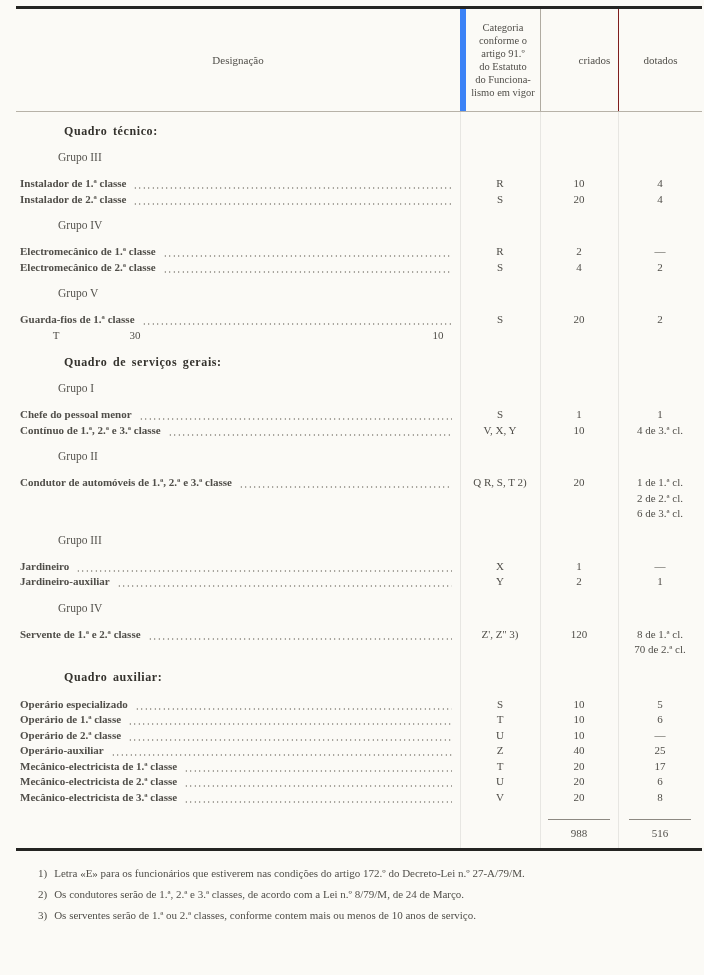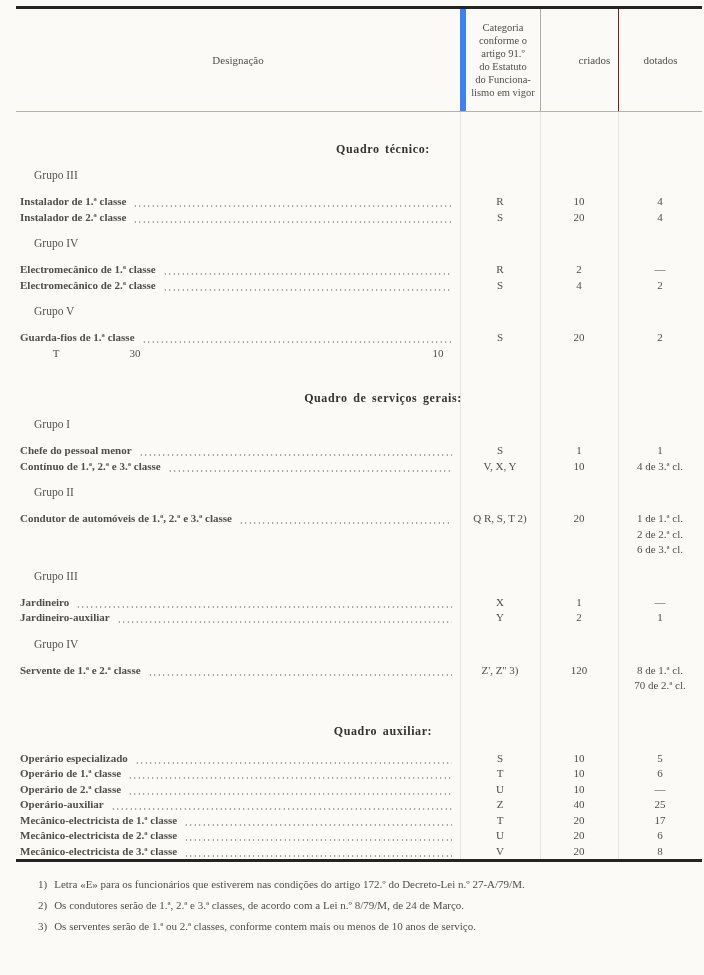--- a/index.html
+++ b/index.html
@@ -35,23 +35,23 @@
   }
   .th-desig { width: 444px; }
   .th-cat { width: 80px; border-left: 6px solid #3b82f6; white-space: pre-line; font-size: 10.5px; padding: 0 3px; }
   .th-cri { width: 78px; border-left: 1px solid #b0aba1; padding-left: 30px; }
   .th-dot { flex: 1; border-left: 1px solid #7f1d1d; }
 
   
   .tbody { position: relative; }
   .quadro {
     font-weight: bold; font-size: 12px; color: #34322d;
-    margin: 30px 0 12px 48px; letter-spacing: 0.6px; word-spacing: 2px; text-align: center;
-  }
-  .grupo { font-size: 11.5px; margin: 12px 0 13px 18px; color: #55534e; }
+    margin: 12px 0 12px 48px; letter-spacing: 0.6px; word-spacing: 2px;
+  }
+  .grupo { font-size: 11.5px; margin: 12px 0 13px 42px; color: #55534e; }
 
   .row { display: flex; align-items: flex-start; font-size: 11px; line-height: 15.5px; }
   .c-desig { width: 444px; box-sizing: border-box; padding-left: 4px; display: flex; align-items: baseline; }
   .lbl { white-space: nowrap; font-weight: bold; }
   .dots {
     flex: 1; align-self: stretch; margin: 0 8px 0 7px;
     background-image: radial-gradient(circle, #8a867e 0.9px, rgba(0,0,0,0) 1px);
     background-size: 4.5px 4px; background-repeat: repeat-x; background-position: 0 10px;
   }
   .c-cat { width: 80px; text-align: center; }
@@ -310,20 +310,25 @@
             <span class="dots"></span>
           </div>
           <div class="c-cat">V</div>
           <div class="c-cri">20</div>
           <div class="c-dot">
             <span class="dline">8</span>
           </div>
         </div>
       </div>
 
+    <div class="totals">
+      <div class="t-spacer"></div>
+      <div class="t-cri">988</div>
+      <div class="t-dot">516</div>
+    </div>
   </div>
 
   <div class="footnotes" id="footnotes">
       <div class="footnote">
         <span class="fn-num">1)</span>
         <span>Letra «E» para os funcionários que estiverem nas condições do artigo 172.º do Decreto-Lei n.º 27-A/79/M.</span>
       </div>
       <div class="footnote">
         <span class="fn-num">2)</span>
         <span>Os condutores serão de 1.ª, 2.ª e 3.ª classes, de acordo com a Lei n.º 8/79/M, de 24 de Março.</span>

